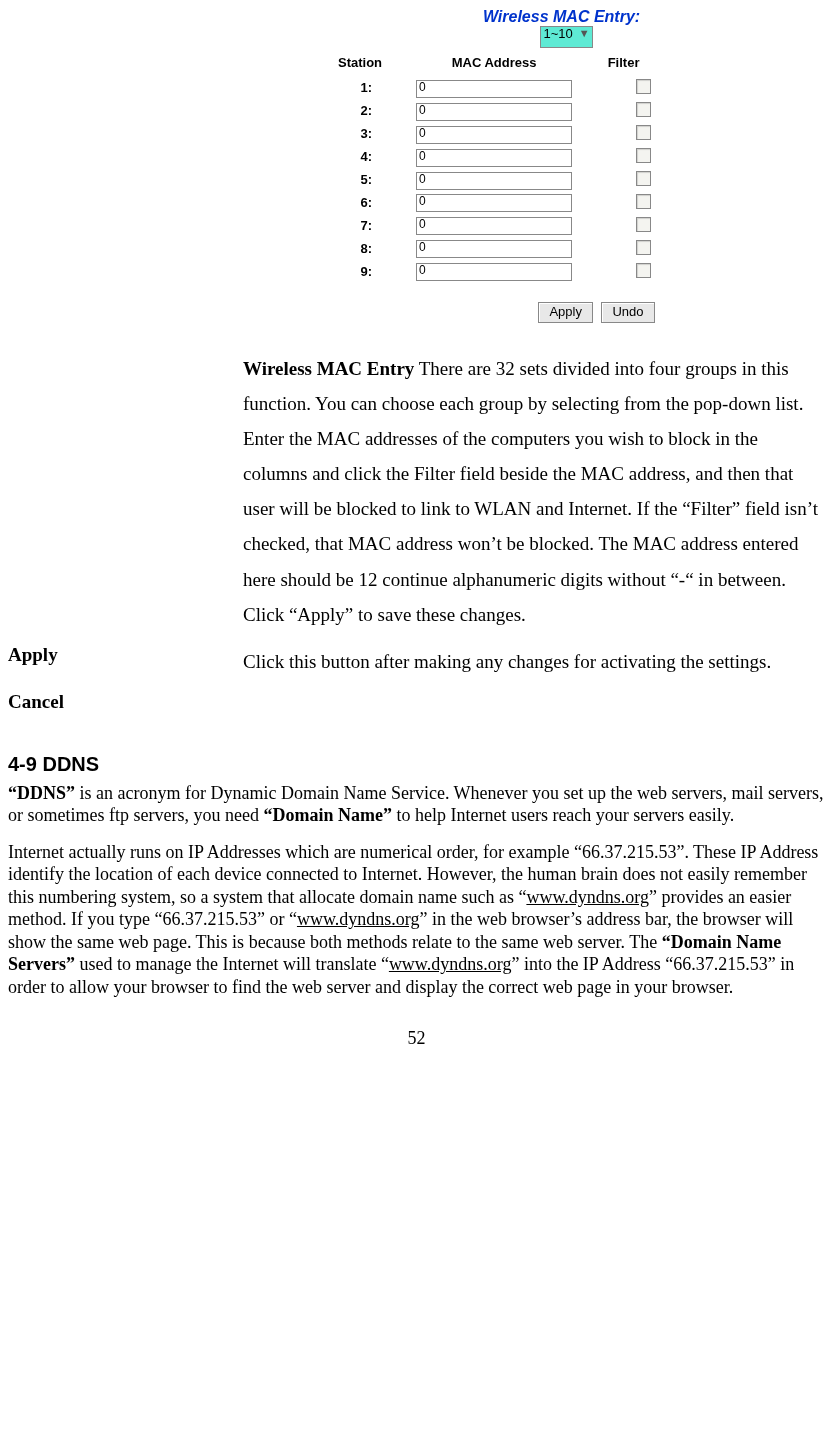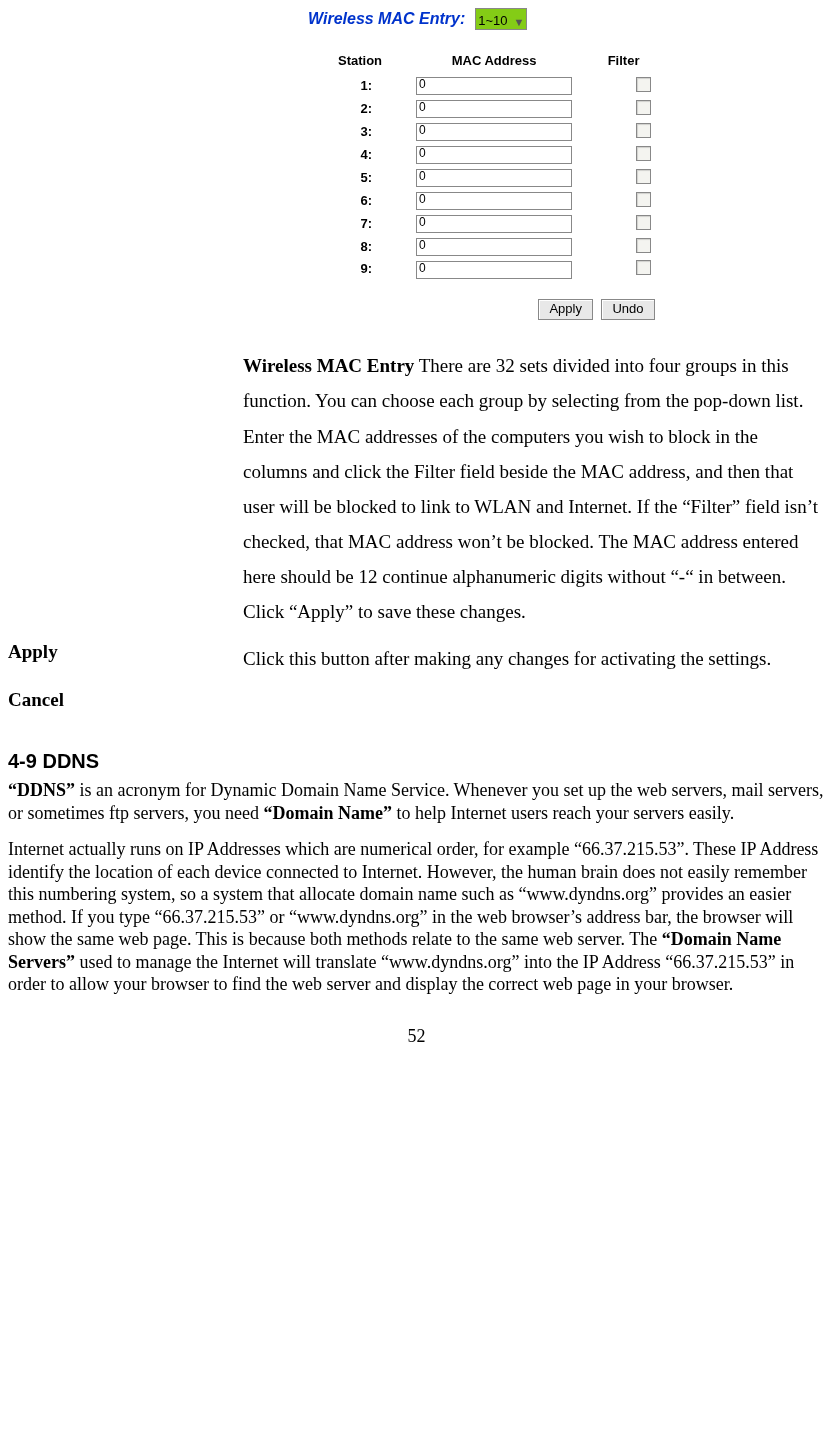--- a/index.html
+++ b/index.html
@@ -12,38 +12,39 @@
     color: #000;
     line-height: 1.15;
   }
   .ui-panel {
     margin-left: 300px;
     margin-bottom: 28px;
   }
   .ui-title-row {
     display: flex;
     align-items: center;
-    margin-bottom: 20px;
-    font-family: Arial, sans-serif;
+    margin-bottom: 4px;
+    font-family: Arial, sans-serif;
+    flex-direction: column;
   }
   .ui-title {
     color: #0033cc;
     font-weight: bold;
     font-style: italic;
     font-size: 16px;
     margin-right: 10px;
   }
   .range-select {
     font-family: Arial, sans-serif;
     font-size: 13px;
     border: 1px solid #888;
-    background: #84cc16;
+    background: #5eead4;
     padding: 0 2px;
     display: inline-flex;
-    align-items: flex-end;
+    align-items: flex-start;
     height: 20px;
   }
   .range-select .arrow {
     margin-left: 6px;
     font-size: 11px;
     color: #555;
   }
   table.mac-table {
     border-collapse: collapse;
     font-family: Liberation Sans, sans-serif;
@@ -123,20 +124,21 @@
   }
   p.para {
     font-size: 18px;
     line-height: 1.25;
     margin: 0 0 14px 0;
   }
   .bold {
     font-weight: bold;
   }
   .underline {
+    text-decoration: underline;
   }
   .page-num {
     text-align: center;
     font-size: 18px;
     margin-top: 30px;
     font-family: Liberation Serif, serif;
   }
 </style>
 </head>
 <body>

